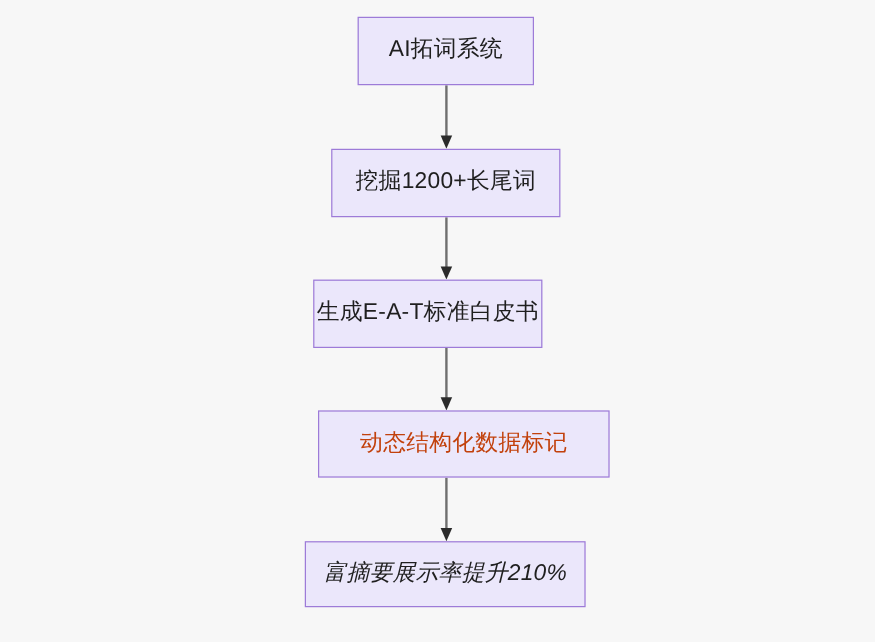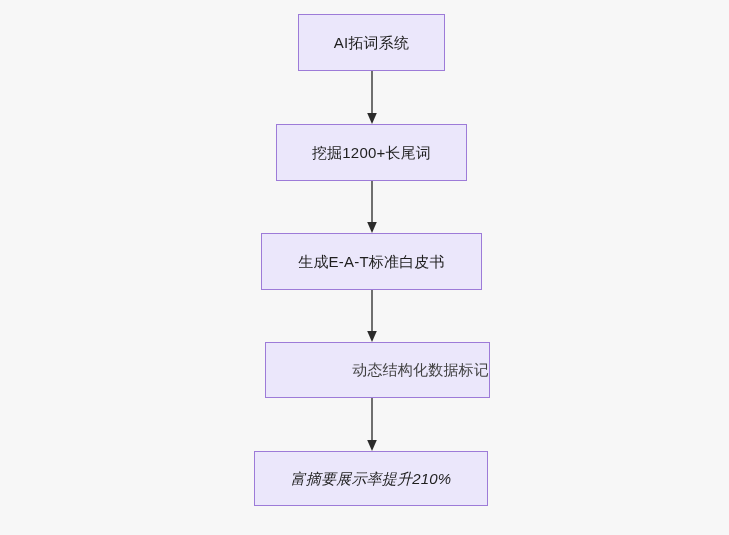--- a/index.html
+++ b/index.html
@@ -20,21 +20,21 @@
   }
   .node {
     position: absolute;
     box-sizing: border-box;
     background: #ebe7fb;
     border: 1px solid #9d7bd8;
     display: flex;
     align-items: center;
     justify-content: center;
     color: #1f1f1f;
-    font-size: 15px;
+    font-size: 19px;
     line-height: 1.2;
     letter-spacing: 0.2px;
     white-space: nowrap;
   }
   .node-label {
     display: block;
   }
   .connector {
     position: absolute;
     width: 14px;
@@ -78,25 +78,25 @@
   </div>
 
   <div class="node" style="left: 298px; top: 14px; width: 147px; height: 57px; background: rgb(235, 231, 251); border-color: rgb(157, 123, 216); color: rgb(31, 31, 31);">
     <span class="node-label">AI拓词系统</span>
   </div>
 
   <div class="node" style="left: 276px; top: 124px; width: 191px; height: 57px; background: rgb(235, 231, 251); border-color: rgb(157, 123, 216); color: rgb(31, 31, 31); text-align: center;">
     <span class="node-label">挖掘1200+长尾词</span>
   </div>
 
-  <div class="node" style="left: 261px; top: 233px; width: 221px; height: 57px; background: rgb(235, 231, 251); border-color: rgb(157, 123, 216); color: rgb(31, 31, 31);">
+  <div class="node" style="left: 261px; top: 233px; width: 191px; height: 57px; background: rgb(235, 231, 251); border-color: rgb(157, 123, 216); color: rgb(31, 31, 31);">
     <span class="node-label">生成E-A-T标准白皮书</span>
   </div>
 
-  <div class="node" style="left: 265px; top: 342px; width: 225px; height: 56px; background: rgb(235, 231, 251); border-color: rgb(157, 123, 216); color: #404040; justify-content: flex-end;">
+  <div class="node" style="left: 265px; top: 342px; width: 243px; height: 56px; background: rgb(235, 231, 251); border-color: rgb(157, 123, 216); color: #c2410c;">
     <span class="node-label">动态结构化数据标记</span>
   </div>
 
   <div class="node" style="left: 254px; top: 451px; width: 234px; height: 55px; background: rgb(235, 231, 251); border-color: rgb(157, 123, 216); color: rgb(31, 31, 31); font-style: italic;">
     <span class="node-label">富摘要展示率提升210%</span>
   </div>
 
 </div>
 
 </body></html>

